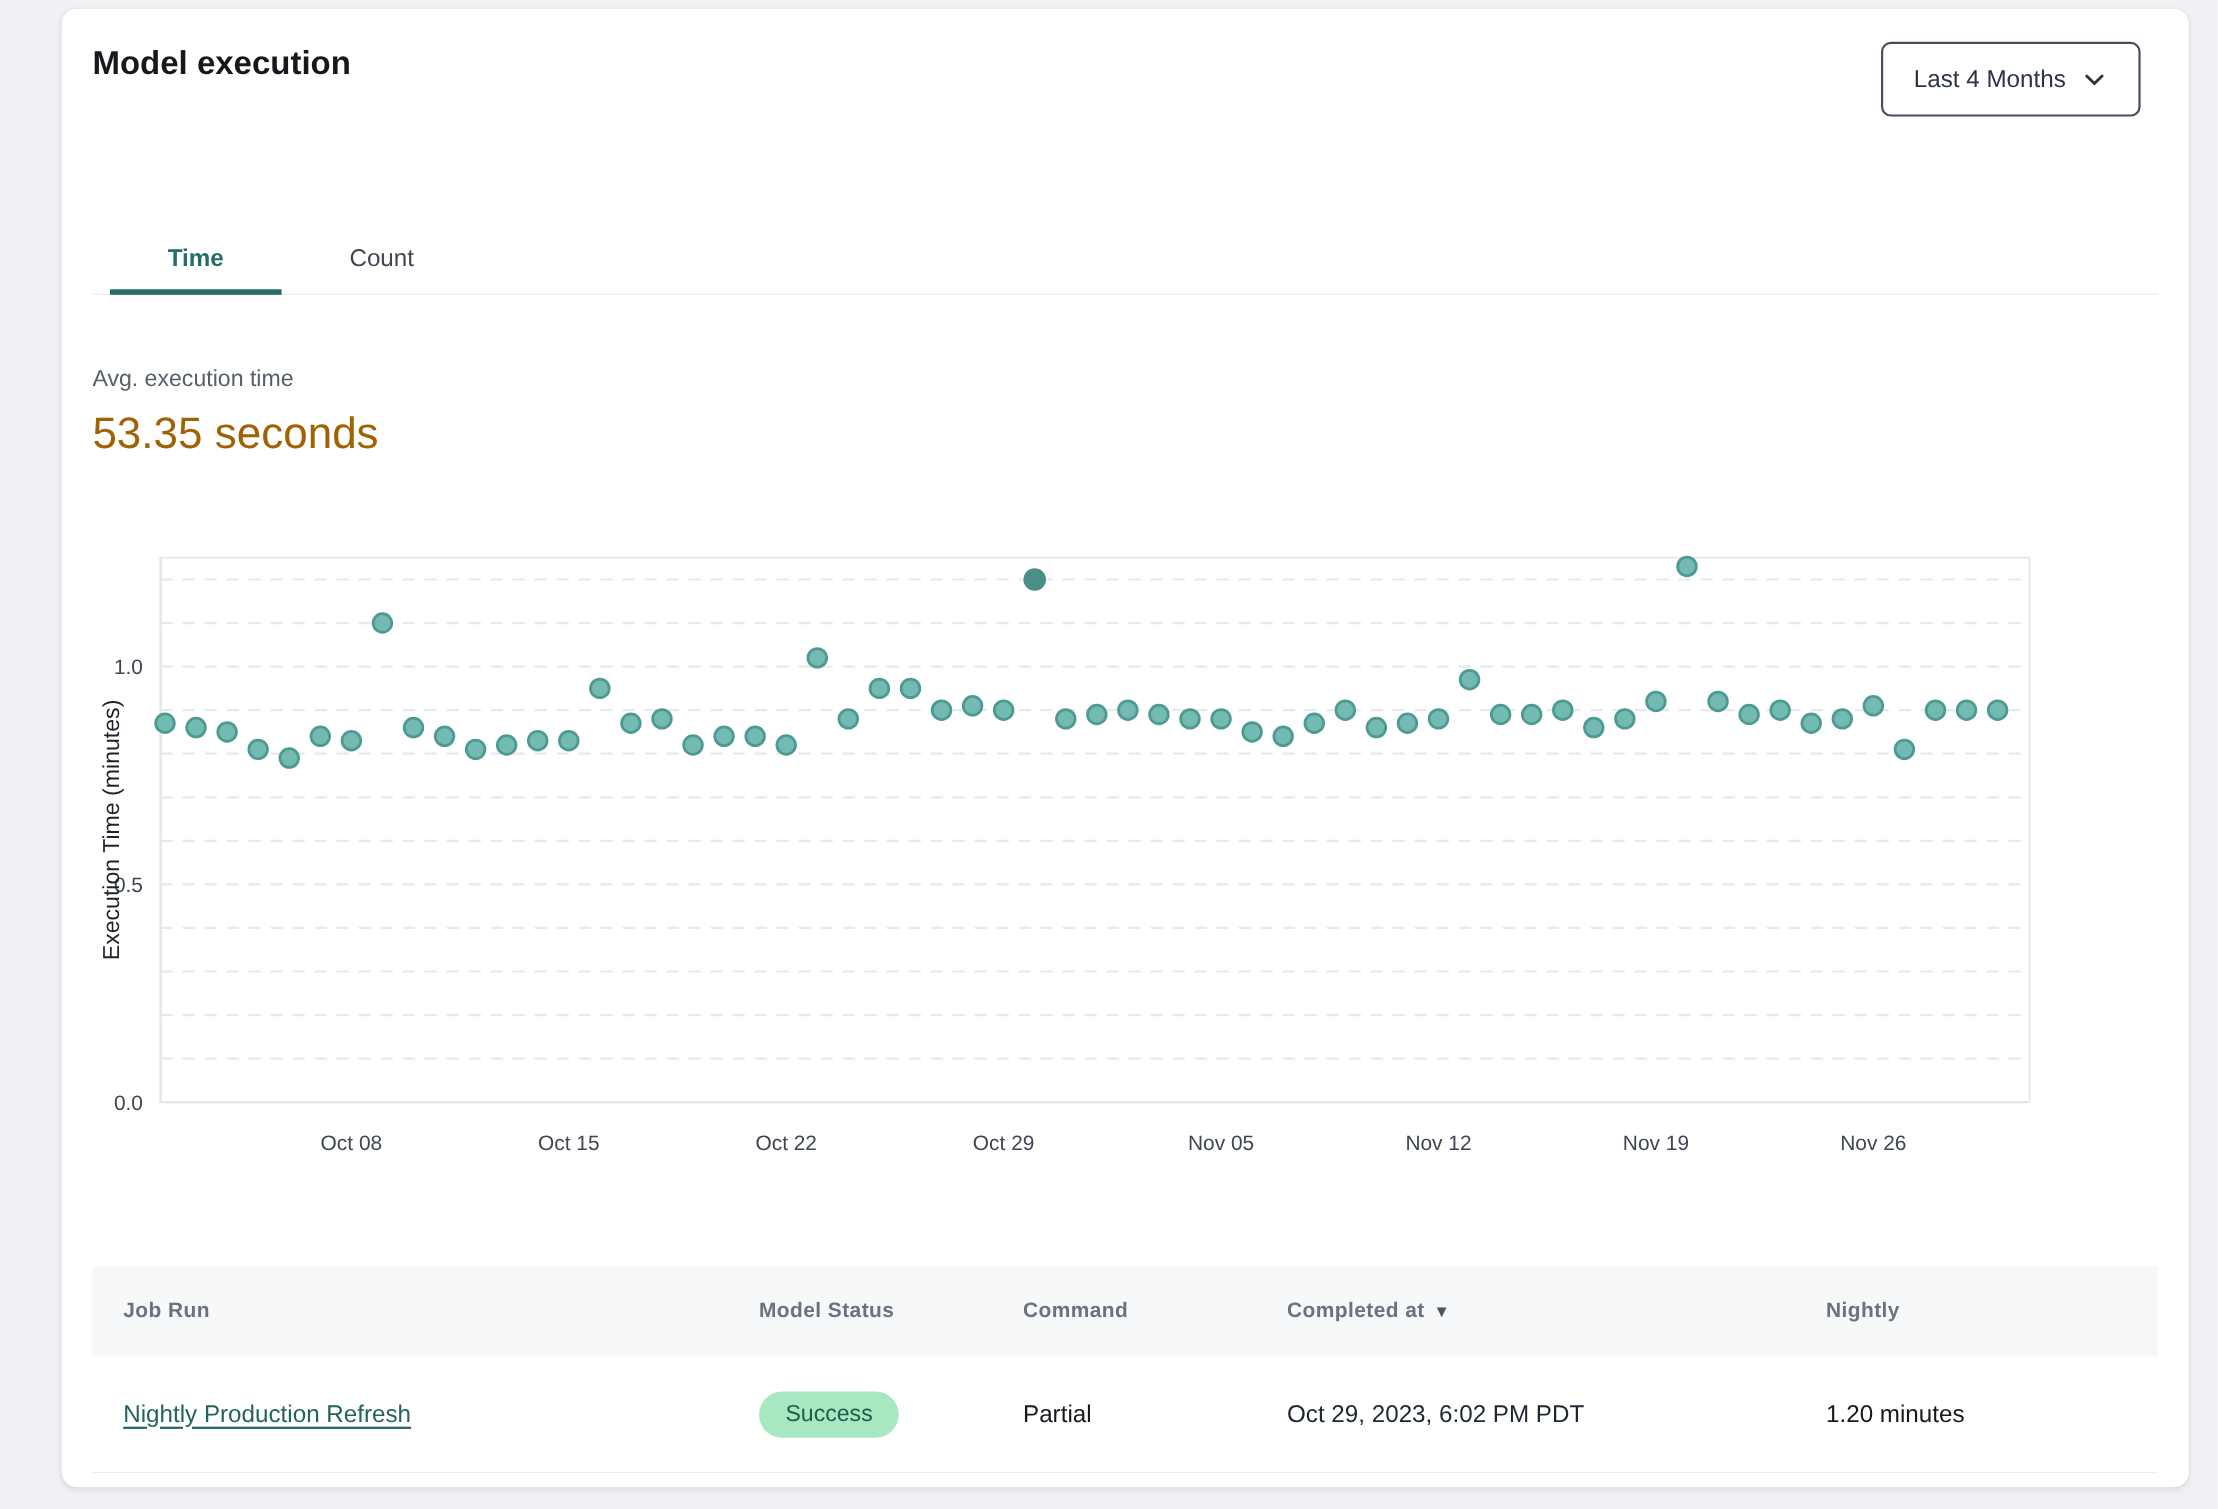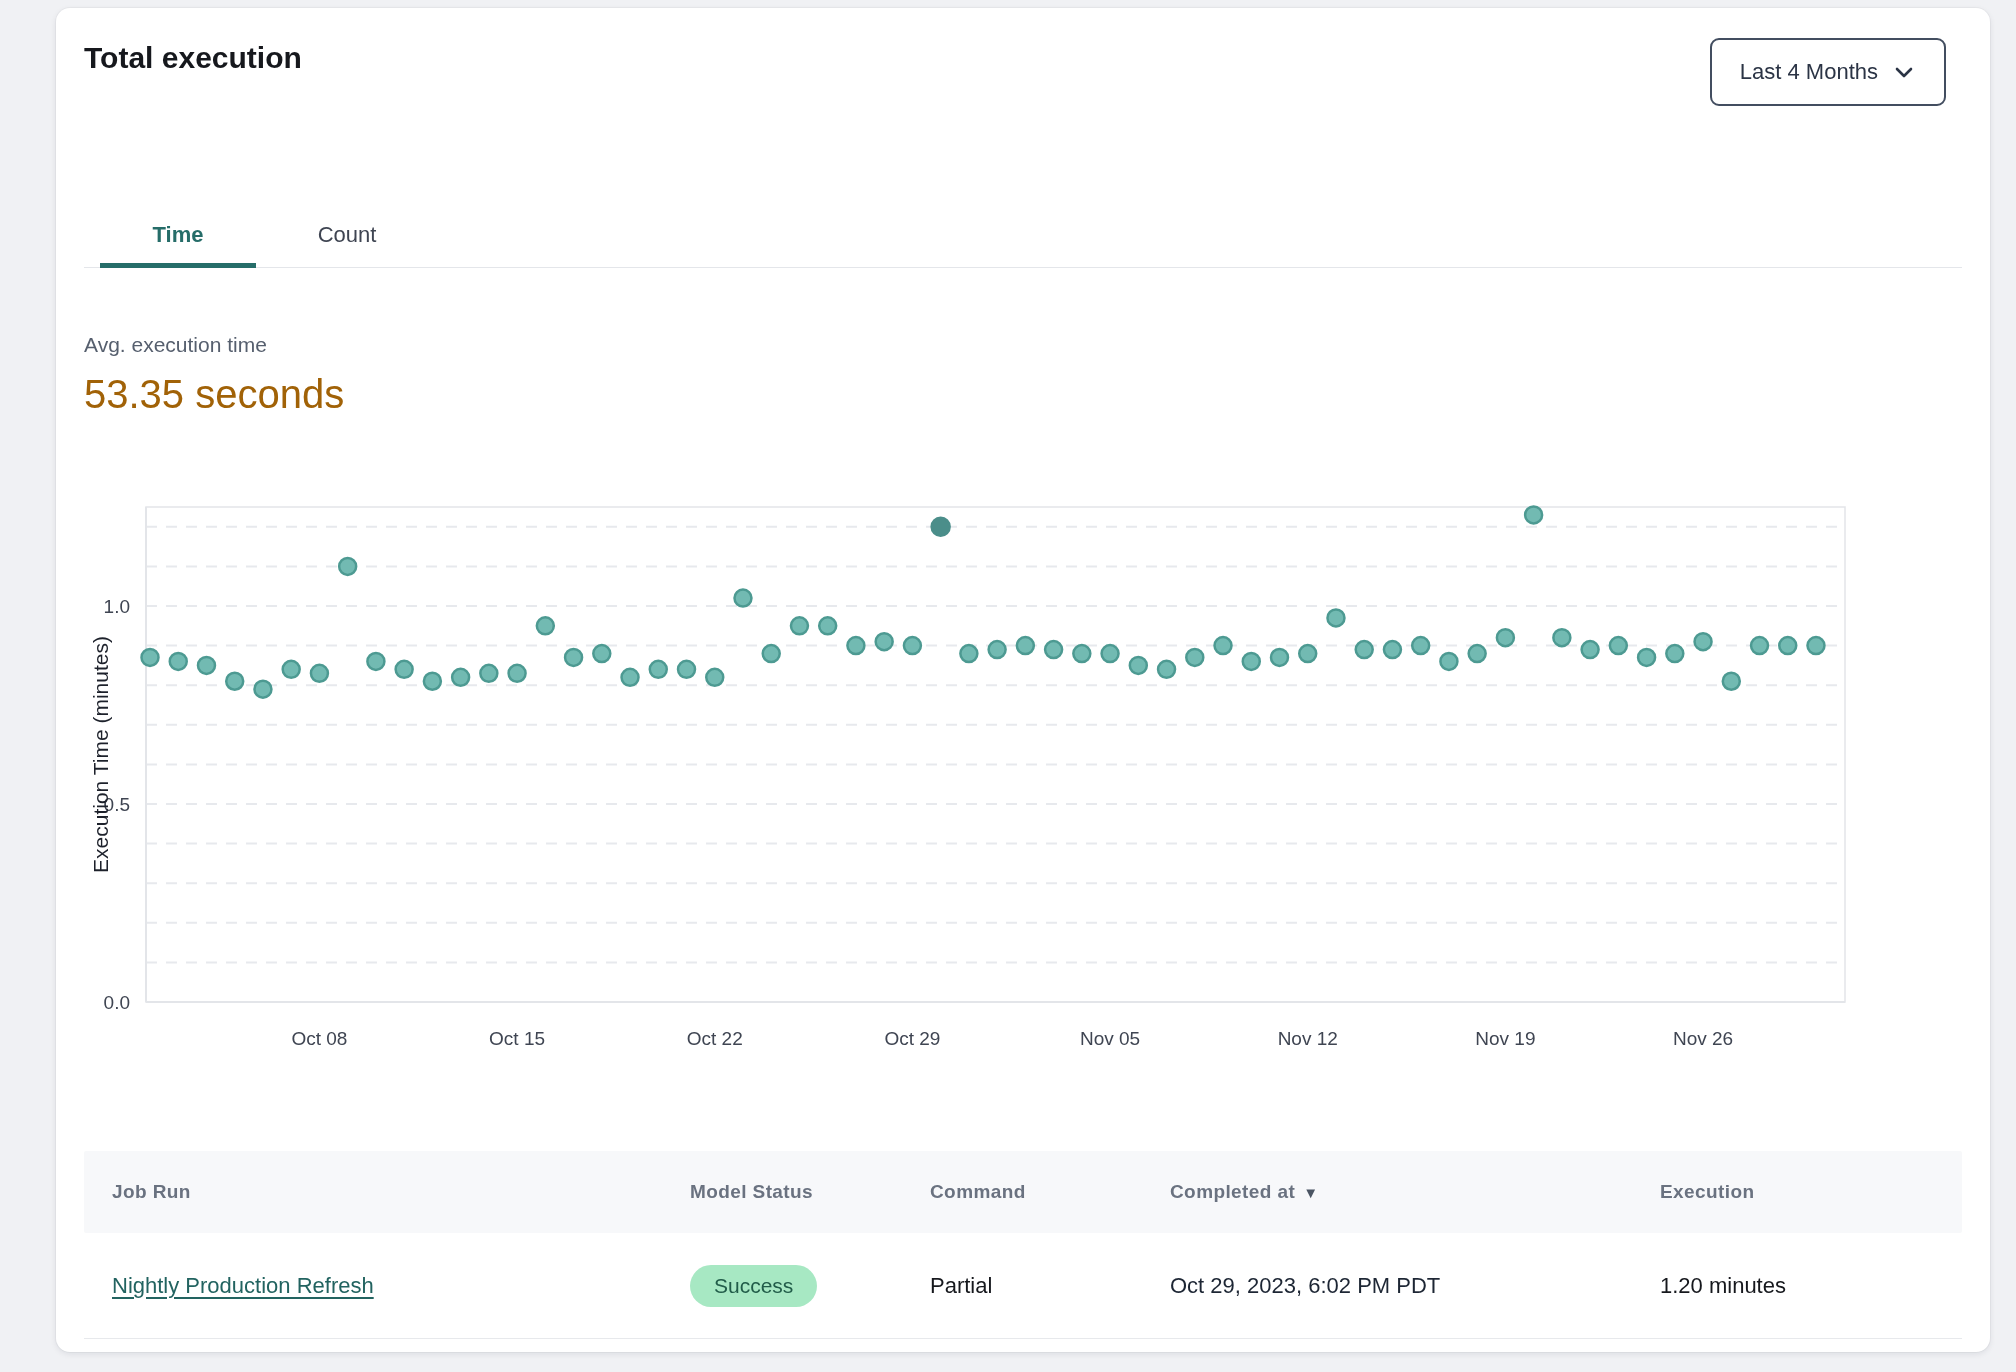--- a/index.html
+++ b/index.html
@@ -73,21 +73,21 @@
   }
   .cell-plain { color:#16181d; }
   .cell-date { color:#1d2634; }
 </style>
 </head>
 <body>
 
 <div class="card">
 
   <div class="card-header">
-    <div class="title">Total execution</div>
+    <div class="title">Model execution</div>
     <button class="range-btn">
       <span>Last 4 Months</span>
       <span>
         <svg width="24" height="24" viewBox="0 0 24 24" fill="none">
           <path d="M5 9 L12 16 L19 9" stroke="#2b3445" stroke-width="2.6" stroke-linecap="round" stroke-linejoin="round"></path>
         </svg>
       </span>
     </button>
   </div>
 
@@ -196,21 +196,21 @@
 
   <div class="table">
     <div class="thead">
       <div class="th">Job Run</div>
       <div class="th">Model Status</div>
       <div class="th">Command</div>
       <div class="th">
         <span>Completed at</span>
         <span class="sort-caret">▼</span>
       </div>
-      <div class="th">Execution</div>
+      <div class="th">Nightly</div>
     </div>
     <div class="trow">
       <div>
         <a class="job-link">Nightly Production Refresh</a>
       </div>
       <div>
         <span class="pill">Success</span>
       </div>
       <div class="cell-plain">Partial</div>
       <div class="cell-date">Oct 29, 2023, 6:02 PM PDT</div>

